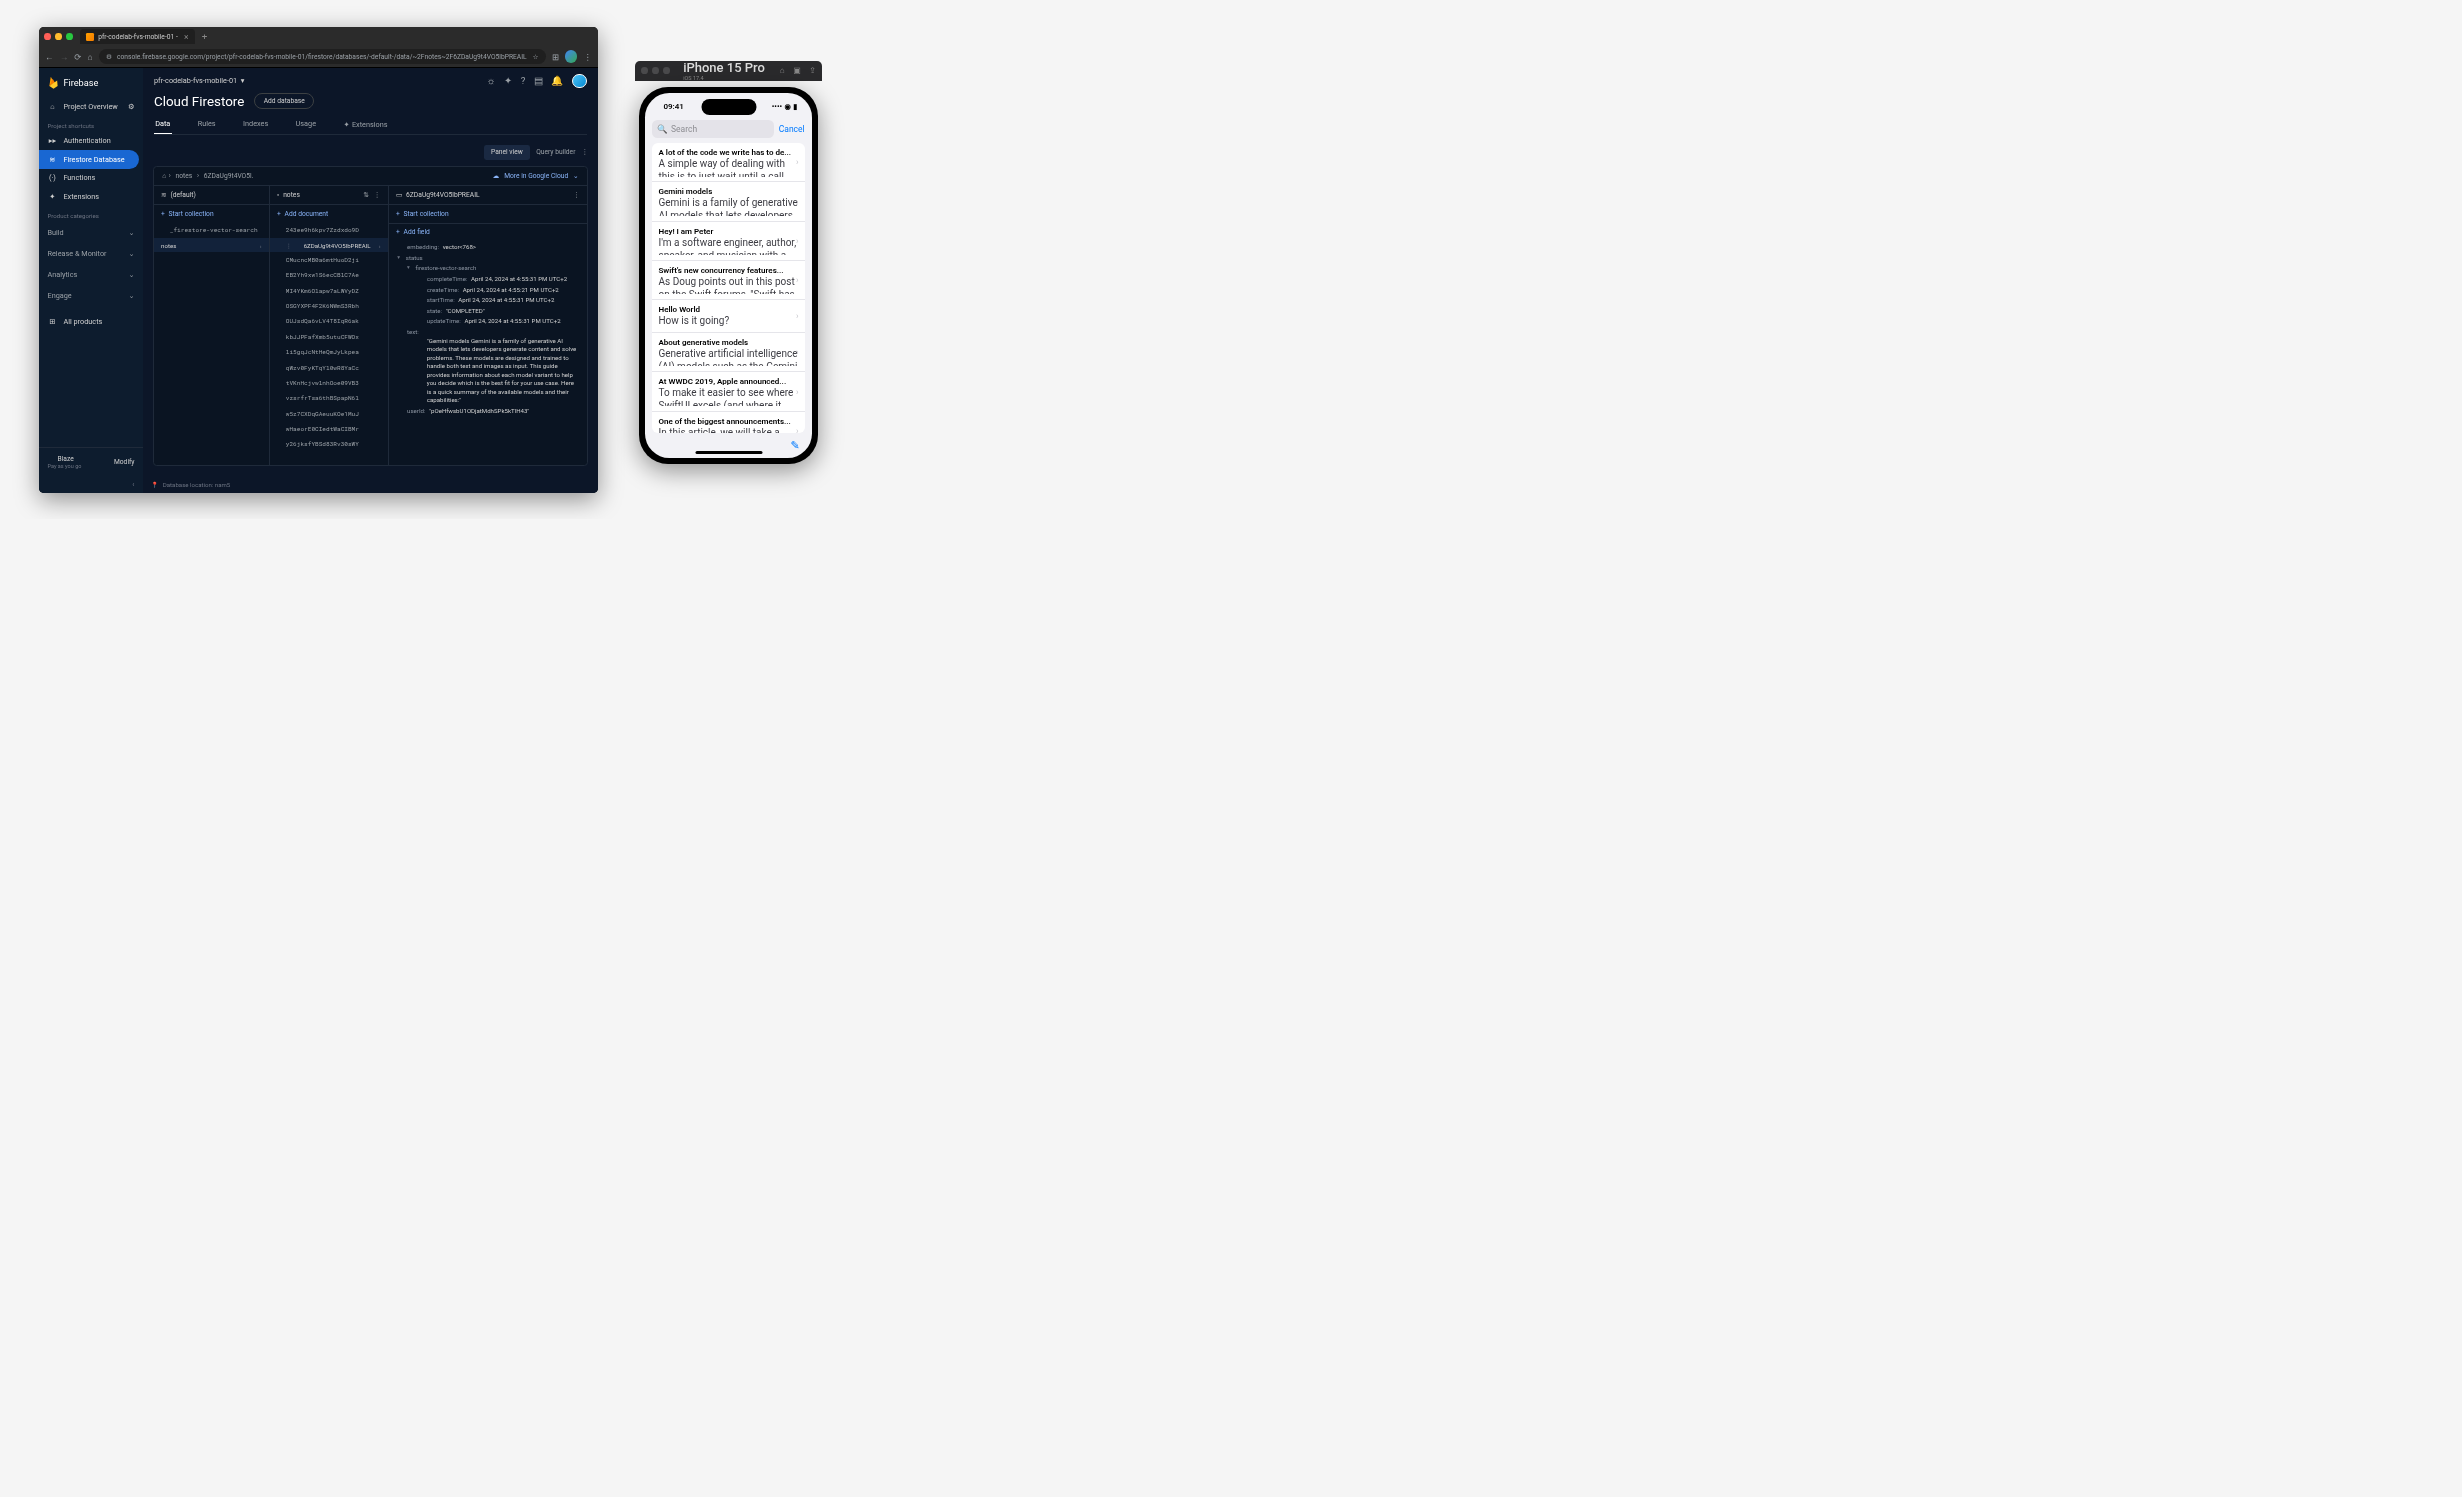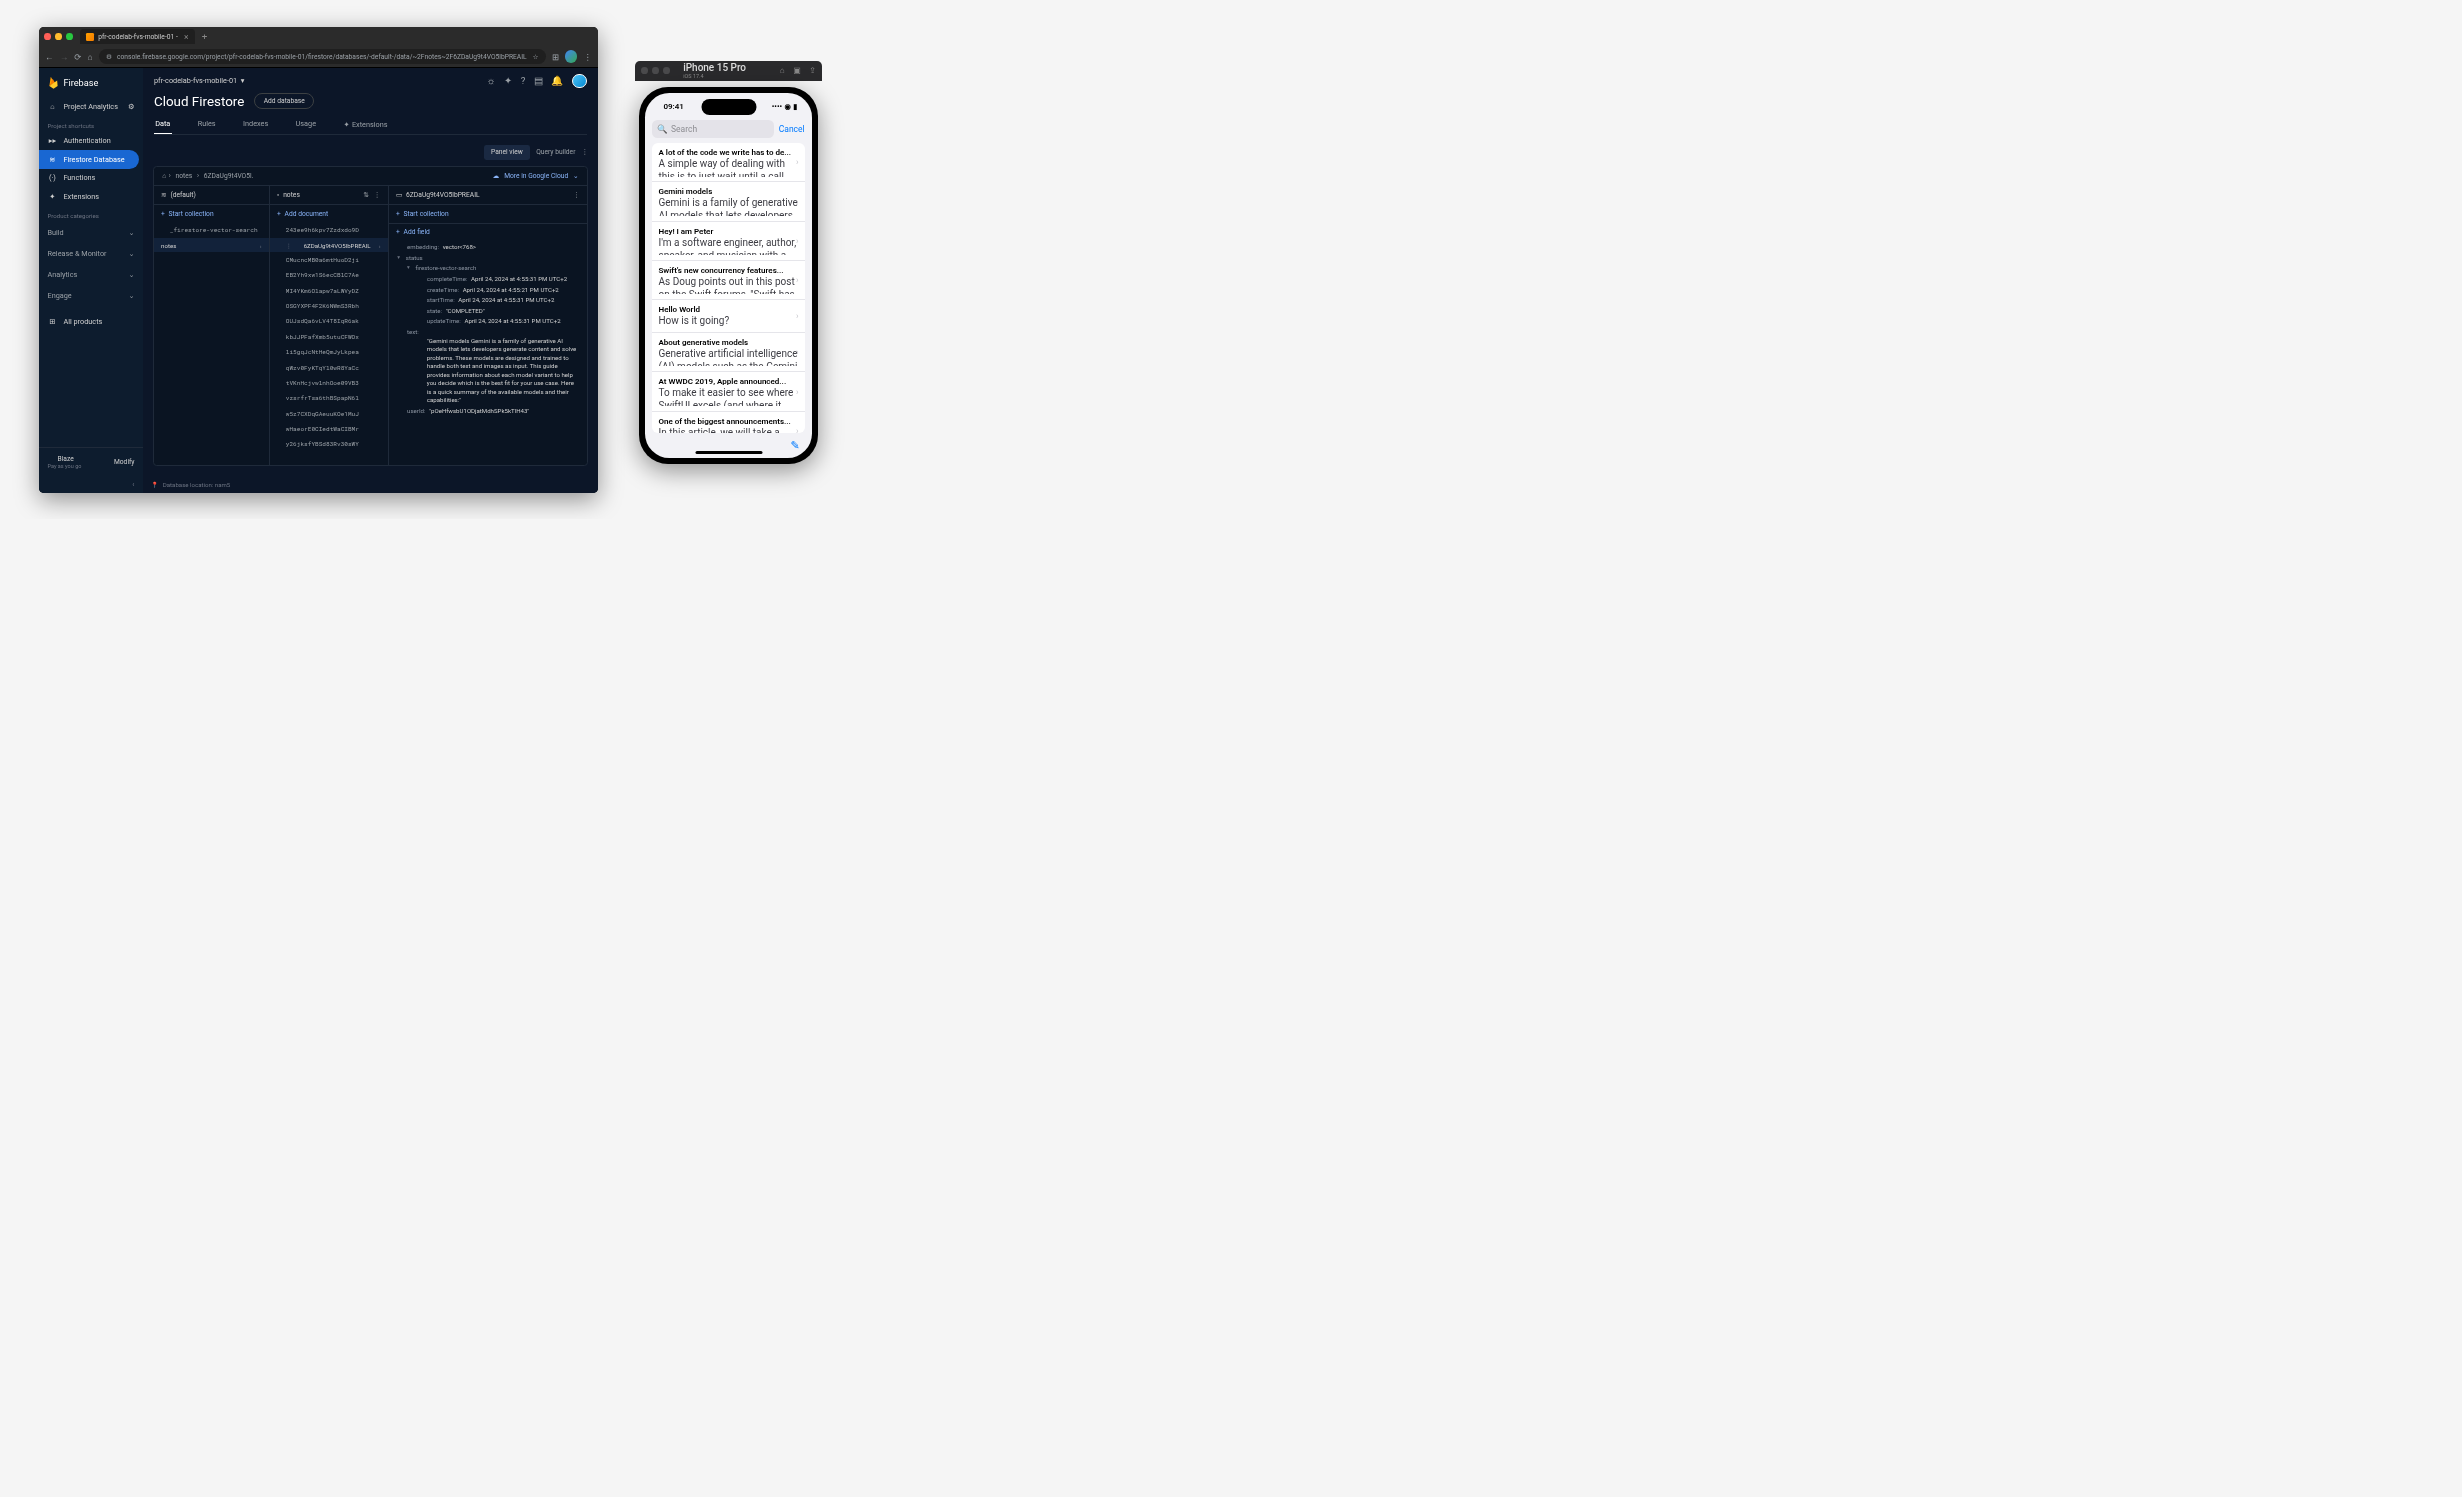--- a/index.html
+++ b/index.html
@@ -88,21 +88,21 @@
 .expand-caret { color: #6b7280; margin-right: 2.4px; font-size: 5.5px; display: inline-block; width: 6.1px; }
 .text-field-val { padding-left: 38px; padding-right: 7.3px; color: #d0d0d0; font-size: 6.1px; line-height: 1.4; }
 
 .footer-bar { padding: 4.9px 8.5px; font-size: 6.1px; color: #6b7280; display: flex; align-items: center; gap: 3.7px; }
 
 
 .sim-window { position: absolute; left: 635px; top: 61px; width: 187px; }
 .sim-titlebar { height: 19.5px; background: #2a2a2c; border-radius: 4.9px 4.9px 0 0; display: flex; align-items: center; padding: 0 6.1px; gap: 6.1px; }
 .sim-titlebar .traffic-light { background: #4a4a4c; }
 .sim-title-text { display: flex; flex-direction: column; flex: 1; }
-.sim-title-text .line1 { font-size: 10px; color: #ddd; font-weight: 500; }
+.sim-title-text .line1 { font-size: 13px; color: #ddd; font-weight: 500; }
 .sim-title-text .line2 { font-size: 5.5px; color: #888; }
 .sim-title-actions { display: flex; gap: 8.5px; color: #888; font-size: 8px; }
 
 .phone-body { margin-top: 6.1px; width: 179px; height: 377px; margin-left: 4px; background: #000; border-radius: 29px; padding: 6.1px; box-shadow: 0 6.1px 24.4px rgba(0,0,0,0.4); position: relative; }
 .phone-screen { width: 100%; height: 100%; background: #f2f2f6; border-radius: 24.4px; overflow: hidden; position: relative; display: flex; flex-direction: column; }
 .dynamic-island { position: absolute; top: 6.1px; left: 50%; transform: translateX(-50%); width: 55px; height: 16px; background: #000; border-radius: 8.5px; z-index: 10; }
 .status-bar { height: 27px; display: flex; justify-content: space-between; align-items: center; padding: 0 14.6px 0 18.3px; font-size: 8px; font-weight: 600; }
 .status-right { display: flex; gap: 2.4px; align-items: center; font-size: 7.3px; }
 .search-row { display: flex; align-items: center; gap: 4.9px; padding: 0 7.3px 4.9px; }
 .search-field { flex: 1; background: #e4e3e9; border-radius: 5.5px; padding: 4.3px 4.9px; display: flex; align-items: center; gap: 3.1px; color: #8e8e93; font-size: 8.5px; }
@@ -157,21 +157,21 @@
       <div class="sidebar-header">
         <svg class="fb-logo" viewBox="0 0 24 32">
             <path fill="#ffa000" d="M3 24 L6 4 L12 14 Z"></path>
             <path fill="#f57c00" d="M3 24 L10 8 L16 18 Z"></path>
             <path fill="#ffca28" d="M3 24 L20 12 L21 24 L12 30 Z"></path>
           </svg>
         <span class="fb-logo-text">Firebase</span>
       </div>
       <div class="sidebar-row">
         <span class="icon">⌂</span>
-        <span>Project Analytics</span>
+        <span>Project Overview</span>
         <span style="margin-left:auto">⚙</span>
       </div>
       <div class="sidebar-section-label">Project shortcuts</div>
       <div class="sidebar-row">
         <span class="icon">▸▸</span>
         <span>Authentication</span>
       </div>
       <div class="sidebar-row active">
         <span class="icon">≋</span>
         <span>Firestore Database</span>

